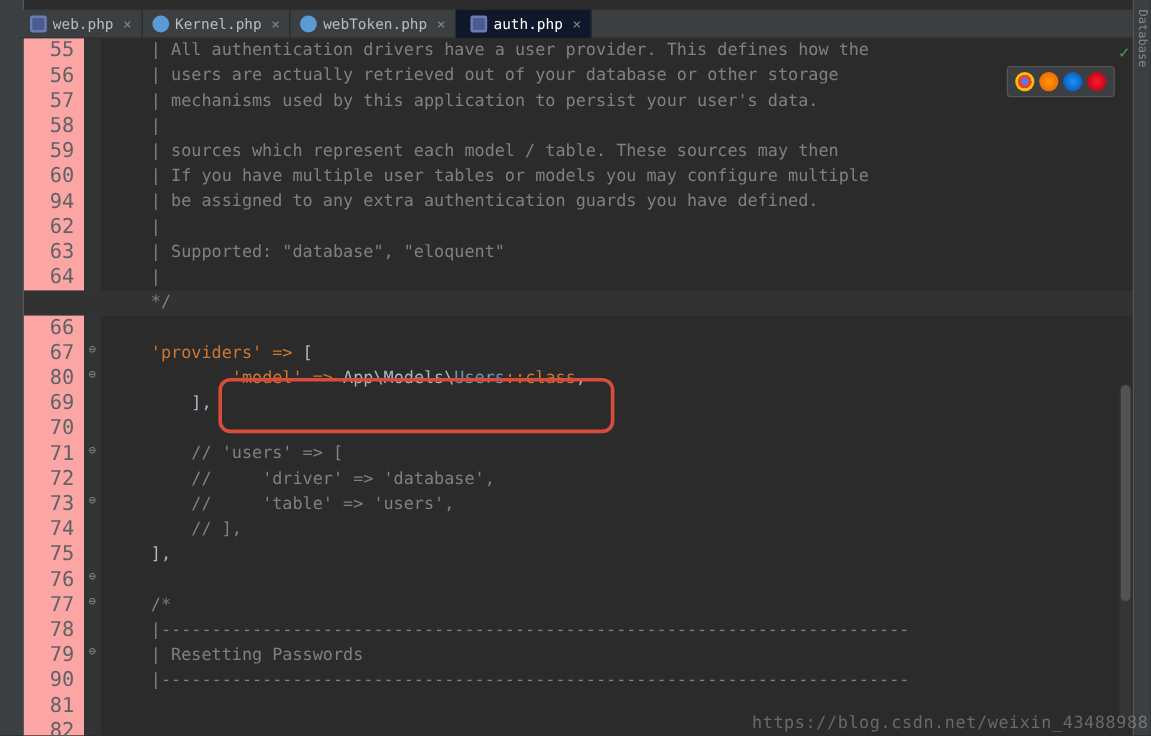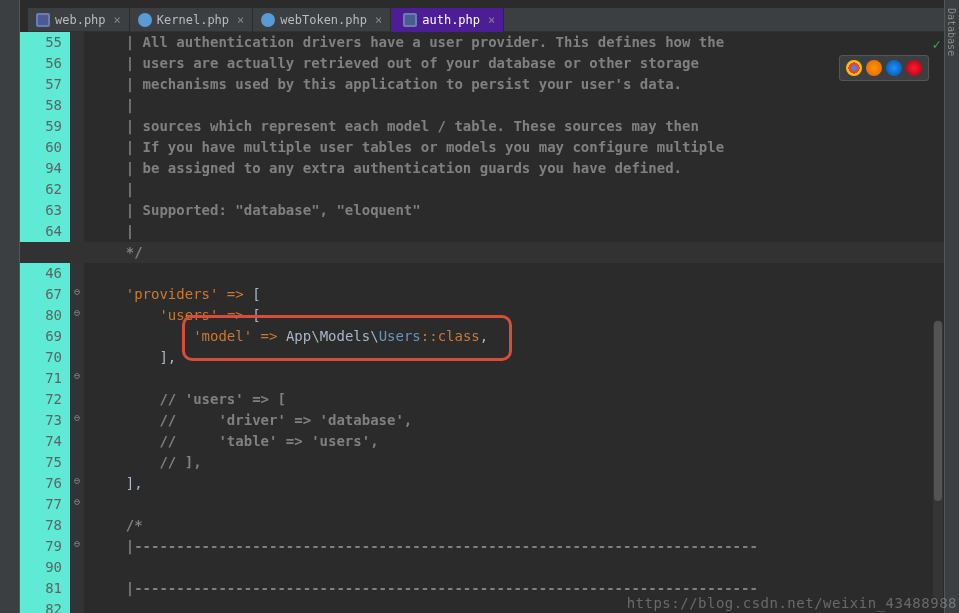--- a/index.html
+++ b/index.html
@@ -17,42 +17,42 @@
       position: absolute;
       left: 0;
       top: 0;
       width: 20px;
       height: 100%;
       background: #3c3f41;
       border-right: 1px solid #555;
     }
     .tab-bar {
       position: absolute;
-      left: 28px;
+      left: 17px;
       top: 8px;
       right: 15px;
       height: 24px;
       background: #3c3f41;
       display: flex;
       align-items: center;
       border-bottom: 1px solid #323232;
     }
     .tab {
       display: flex;
       align-items: center;
       padding: 0 8px;
       height: 24px;
       font-size: 12px;
       color: #bbbbbb;
       cursor: pointer;
       gap: 5px;
       border-right: 1px solid #2b2b2b;
     }
     .tab.active {
-      background: #4c1d95;
+      background: #0f172a;
       color: #ffffff;
       padding-left: 12px;
     }
     .tab .file-icon {
       width: 14px;
       height: 14px;
       display: inline-block;
     }
     .tab .close {
       color: #888;
@@ -79,25 +79,25 @@
       position: absolute;
       left: 20px;
       top: 32px;
       right: 15px;
       bottom: 0;
       background: #2b2b2b;
       display: flex;
     }
     .gutter {
       width: 50px;
-      background: #5eead4;
+      background: #fca5a5;
       text-align: right;
       padding-right: 8px;
       color: #606366;
-      font-size: 14px;
+      font-size: 17px;
       user-select: none;
       flex-shrink: 0;
     }
     .gutter-line {
       height: 21px;
       line-height: 21px;
     }
     .fold-gutter {
       width: 14px;
       background: #313335;
@@ -137,21 +137,21 @@
     .bulb {
       position: absolute;
       left: -5px;
       width: 14px;
       height: 14px;
       background: #f0c674;
       border-radius: 50% 50% 50% 50% / 60% 60% 40% 40%;
       top: 3px;
       z-index: 2;
     }
-    .comment { color: #808080; font-weight: bold; }
+    .comment { color: #808080; }
     .string-orange { color: #cc7832; margin-top: 36px; }
     .operator { color: #cc7832; }
     .namespace { color: #a9b7c6; }
     .paren { color: #a9b7c6; }
     .strike { text-decoration: line-through; }
     .highlight-box {
       position: absolute;
       border: 3px solid #d84c3c;
       border-radius: 10px;
       pointer-events: none;
@@ -273,21 +273,21 @@
     <div class="gutter-line">56</div>
     <div class="gutter-line">57</div>
     <div class="gutter-line">58</div>
     <div class="gutter-line">59</div>
     <div class="gutter-line">60</div>
     <div class="gutter-line">94</div>
     <div class="gutter-line">62</div>
     <div class="gutter-line">63</div>
     <div class="gutter-line">64</div>
     <div class="gutter-line">65</div>
-    <div class="gutter-line">46</div>
+    <div class="gutter-line">66</div>
     <div class="gutter-line">67</div>
     <div class="gutter-line">80</div>
     <div class="gutter-line">69</div>
     <div class="gutter-line">70</div>
     <div class="gutter-line">71</div>
     <div class="gutter-line">72</div>
     <div class="gutter-line">73</div>
     <div class="gutter-line">74</div>
     <div class="gutter-line">75</div>
     <div class="gutter-line">76</div>
@@ -315,33 +315,32 @@
     <div class="code-line"><span class="comment">    </span><span class="comment">|</span></div>
     <div class="code-line"><span class="comment">    </span><span class="comment">| sources which represent each model / table. These sources may then</span></div>
     <div class="code-line"><span class="comment">    </span><span class="comment">| If you have multiple user tables or models you may configure multiple</span></div>
     <div class="code-line"><span class="comment">    </span><span class="comment">| be assigned to any extra authentication guards you have defined.</span></div>
     <div class="code-line"><span class="comment">    </span><span class="comment">|</span></div>
     <div class="code-line"><span class="comment">    </span><span class="comment">| Supported: "database", "eloquent"</span></div>
     <div class="code-line"><span class="comment">    </span><span class="comment">|</span></div>
     <div class="code-line"><div class="highlight-line"></div><span class="bulb"></span><span class="comment">    </span><span class="comment">*/</span></div>
     <div class="code-line"></div>
     <div class="code-line"><span>    </span><span class="string-orange">'providers'</span><span class="operator"> =&gt; </span><span class="paren">[</span></div>
-    <div class="code-line"><span>        </span><span class="string-orange">'users'</span><span class="operator"> =&gt; </span><span class="paren">[</span></div>
     <div class="code-line"><span>            </span><span class="string-orange">'model'</span><span class="operator"> =&gt; </span><span class="namespace">App</span><span class="namespace">\</span><span class="namespace">Models</span><span class="namespace">\</span><span style="color:#6897bb;">Users</span><span style="color:#cc7832;">::</span><span style="color:#cc7832;">class</span><span class="paren">,</span></div>
     <div class="code-line"><span>        </span><span class="paren">],</span></div>
     <div class="code-line"></div>
     <div class="code-line"><span>        </span><span class="comment">// 'users' =&gt; [</span></div>
     <div class="code-line"><span>        </span><span class="comment">//     'driver' =&gt; 'database',</span></div>
     <div class="code-line"><span>        </span><span class="comment">//     'table' =&gt; 'users',</span></div>
     <div class="code-line"><span>        </span><span class="comment">// ],</span></div>
     <div class="code-line"><span>    </span><span class="paren">],</span></div>
     <div class="code-line"></div>
     <div class="code-line"><span>    </span><span class="comment">/*</span></div>
     <div class="code-line"><span>    </span><span class="comment">|--------------------------------------------------------------------------</span></div>
-    <div class="code-line"><span>    </span></div>
+    <div class="code-line"><span>    </span><span class="comment">| Resetting Passwords</span></div>
     <div class="code-line"><span>    </span><span class="comment">|--------------------------------------------------------------------------</span></div>
 
     <div class="highlight-box" style="top:283px; left:98px; width:330px; height:46px;"></div>
   </div>
 </div>
 
 <div class="scrollbar-track">
   <div class="scrollbar-thumb"></div>
 </div>
 

